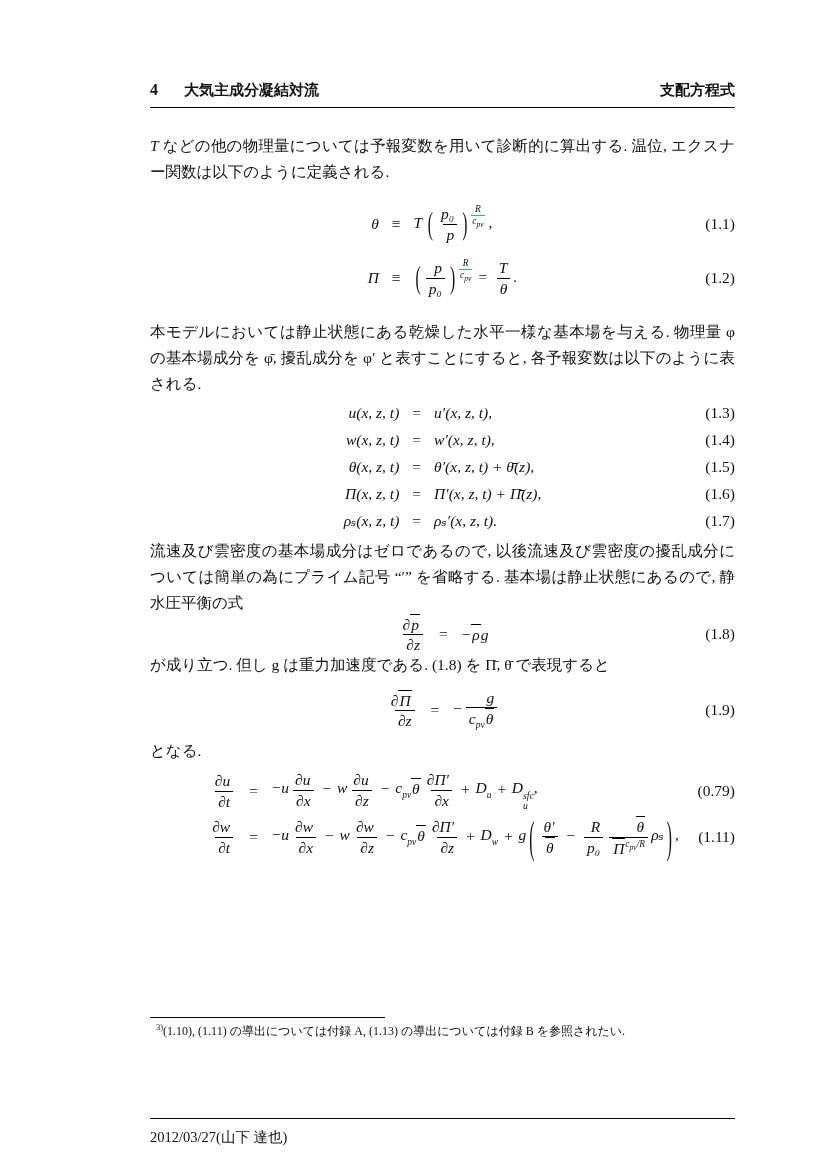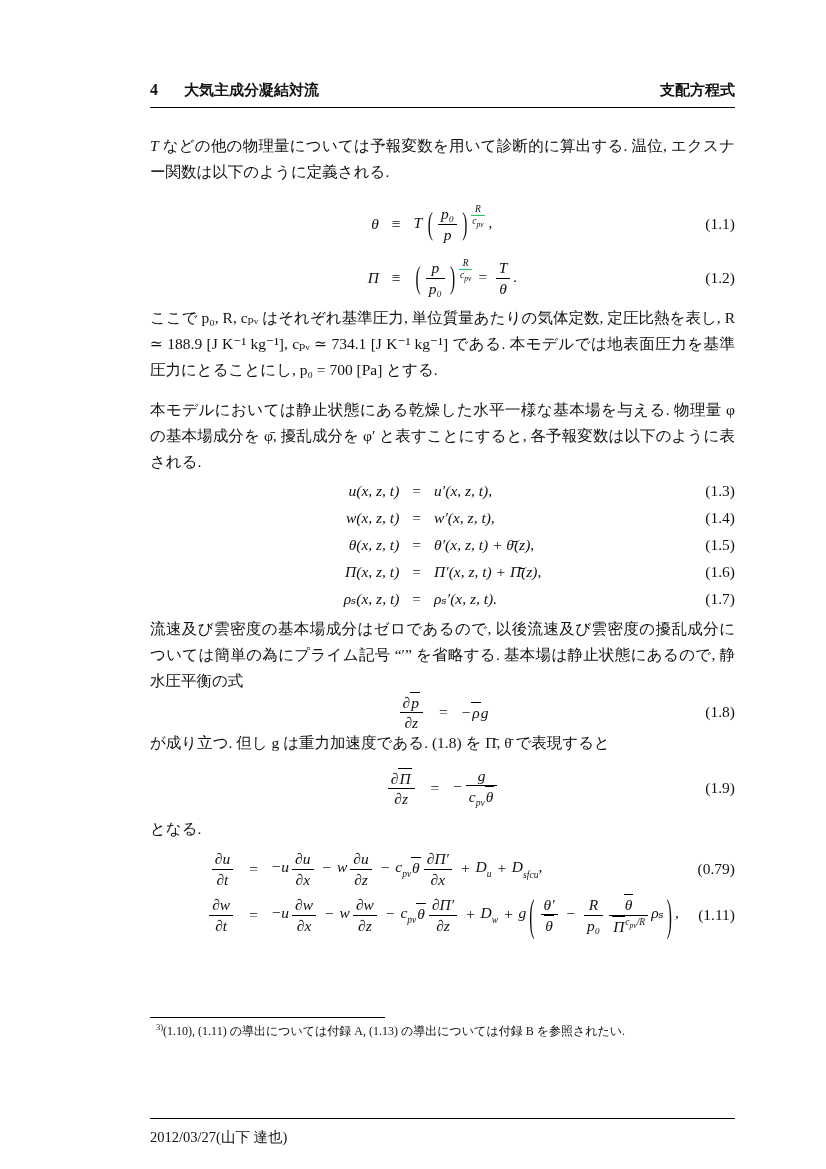--- a/index.html
+++ b/index.html
@@ -28,34 +28,34 @@
   .eq .rel{padding:0 13px;font-style:normal;}
   .eq .rhs{justify-self:start;white-space:nowrap;}
   .eq .no{justify-self:end;font-style:normal;}
   .eq .sp{min-width:1px;}
   .g1{grid-auto-rows:54px;margin-top:12px;}
   .g2{grid-auto-rows:27px;margin-top:2px;}
   .g8{grid-auto-rows:36px;}
   .g9{grid-auto-rows:56px;margin-top:4px;}
   .g3{grid-auto-rows:46px;margin-top:4px;}
   .frac{display:inline-flex;flex-direction:column;text-align:center;vertical-align:middle;
-        margin:0 3px;line-height:1.25;}
+        margin:0 3px;line-height:1.25;align-items:flex-end;}
   .frac .num{padding:0 3px;}
   .frac .den{border-top:1px solid #000;padding:0 3px;}
   .ob{display:inline-block;border-top:1px solid #000;padding:1px 1px 0;line-height:1.1;}
   .op{margin:0 5px;}
   .bp{display:inline-block;transform:scaleY(2.05);vertical-align:middle;margin:0 2px;font-style:normal;}
   .bp2{display:inline-block;transform:scaleY(2.9);vertical-align:middle;margin:0 3px;font-style:normal;}
   .sfrac{display:inline-flex;flex-direction:column;font-size:9.5px;line-height:1.15;
          text-align:center;vertical-align:16px;margin-left:2px;}
   .sfrac .den{border-top:1px solid #22c55e;padding:0 1px;}
   .eq sub{font-size:9.5px;}
   .sfrac sub,.exp sub{font-size:7.5px;}
   .exp{font-size:9.5px;vertical-align:super;line-height:0;}
-  .stack{display:inline-flex;font-size:9.5px;line-height:1.05;
+  .stack{display:inline-flex;flex-direction:column;font-size:9.5px;line-height:1.05;
          vertical-align:-5px;text-align:left;}
   
   .footnote{position:absolute;left:150px;top:1017px;width:585px;}
   .fnrule{width:235px;border-top:1px solid #000;}
   .fntext{font-size:12px;margin-top:4px;padding-left:6px;}
   .fntext sup{font-size:8.5px;}
   .fnref{font-size:9.5px;}
   .footer{position:absolute;left:150px;top:1118px;width:585px;border-top:1px solid #000;
           padding-top:9px;font-size:14.5px;}
 </style>
@@ -98,21 +98,20 @@
           </span><span class="bp">)</span><span class="sfrac">
             <span class="num">R</span>
             <span class="den"><span>c</span><sub>pv</sub></span>
           </span><span class="op">=</span><span class="frac">
             <span class="num">T</span>
             <span class="den">θ</span>
           </span><span>.</span></span>
       <span class="no">(1.2)</span>
     </div>
 
-    <p class="para p2">ここで p₀, R, cₚᵥ はそれぞれ基準圧力, 単位質量あたりの気体定数, 定圧比熱を表し, R ≃ 188.9 [J K⁻¹ kg⁻¹], cₚᵥ ≃ 734.1 [J K⁻¹ kg⁻¹] である. 本モデルでは地表面圧力を基準圧力にとることにし, p₀ = 700 [Pa] とする.</p>
 
     <p class="para p3">本モデルにおいては静止状態にある乾燥した水平一様な基本場を与える. 物理量 φ の基本場成分を φ̄, 擾乱成分を φ′ と表すことにすると, 各予報変数は以下のように表される.</p>
 
     <div class="eq g2">
       <span class="sp"></span>
       <span class="lhs">u(x, z, t)</span>
       <span class="rel">=</span>
       <span class="rhs">u′(x, z, t),</span>
       <span class="no">(1.3)</span>
 

